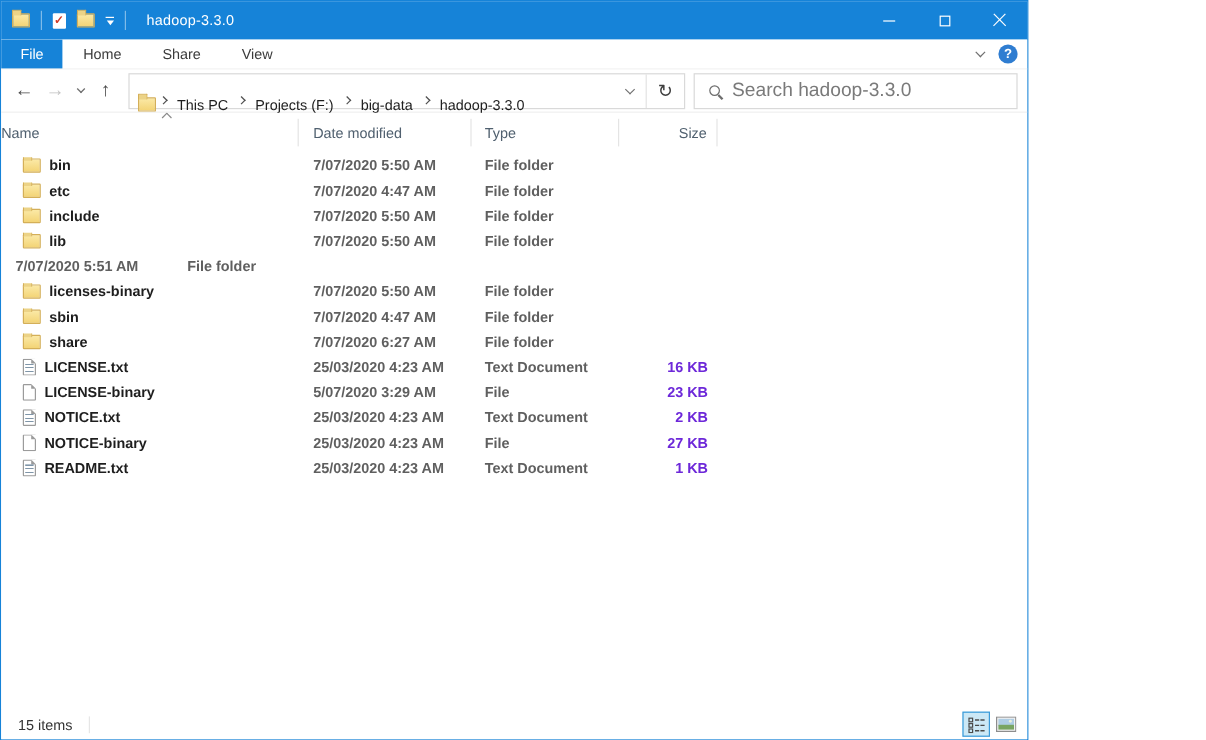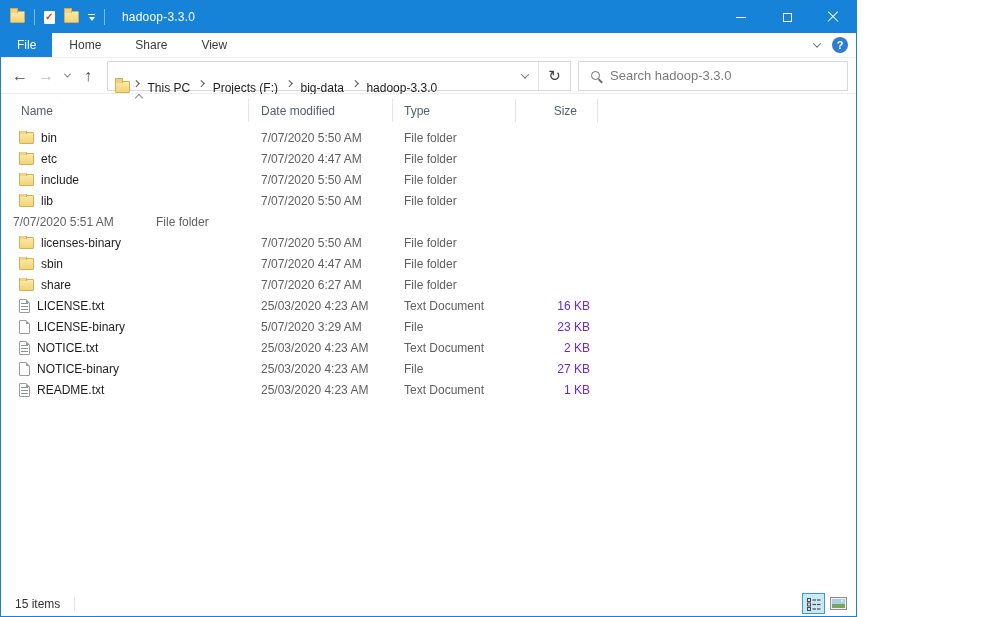--- a/index.html
+++ b/index.html
@@ -56,34 +56,34 @@
   .addr-box { height:30px; width:464px; border:1px solid #d9d9d9; display:flex; align-items:center; background:#fff; }
   .addr-main { display:flex; align-items:flex-start; flex:1; height:100%; padding-left:7px; gap:1px;margin-top:38px; }
   .crumb { font-size:12px; color:#1e1e1e; padding:0 5px; white-space:nowrap; }
   .crumb-chev { display:inline-block; width:4.5px; height:4.5px; border-top:1.3px solid #4f4f4f; border-right:1.3px solid #4f4f4f; transform:rotate(45deg); margin:0 3px; }
   .addr-drop { width:26px; height:100%; display:flex; align-items:center; justify-content:center; }
   .addr-sep { width:1px; height:28px; background:#e3e3e3; }
   .refresh-btn { width:31px; height:100%; display:flex; align-items:center; justify-content:center; font-size:15px; color:#3f3f3f; }
   .search-box { height:30px; flex:1; margin:0 8px 0 7px; border:1px solid #d9d9d9; display:flex; align-items:center; padding-left:12px; gap:10px; background:#fff; }
   .icon-search { width:9px; height:9px; border:1.5px solid #6d6d6d; border-radius:50%; position:relative; flex-shrink:0; }
   .icon-search::after { content:''; position:absolute; width:5px; height:1.5px; background:#6d6d6d; transform:rotate(45deg); right:-4px; bottom:-2.5px; }
-  .search-box input { border:none; outline:none; font-size:13px; color:#1e1e1e; width:100%; font-family:"Liberation Sans",sans-serif; background:transparent; }
+  .search-box input { border:none; outline:none; font-size:16px; color:#1e1e1e; width:100%; font-family:"Liberation Sans",sans-serif; background:transparent; }
   .search-box input::placeholder { color:#7a7a7a; opacity:1; }
 
   
   .content { flex:1; position:relative; overflow:hidden; background:#fff; }
   .lv-header { display:flex; height:23px; margin-top:5px; position:relative; align-items:center; }
   .hcell { font-size:12px; color:#50606f; height:23px; display:flex; align-items:center; border-right:1px solid #e4e4e4; }
-  .h-name { width:248px; padding-left:20px; }
+  .h-name { width:248px; }
   .h-date { width:144px; padding-left:12px; }
   .h-type { width:123px; padding-left:11px; }
-  .h-size { width:82px; justify-content:flex-end; padding-right:20px;text-align:right; }
+  .h-size { width:82px; justify-content:flex-end; padding-right:8px;text-align:right; }
   .sort-chev { position:absolute; left:135px; top:-4px; width:6px; height:6px; border-top:1.3px solid #8a8a8a; border-left:1.3px solid #8a8a8a; transform:rotate(45deg); }
   .rows { margin-top:5px; }
-  .row { display:flex; height:21px; align-items:center; }
+  .row { display:flex; height:21px; align-items:center;font-weight:bold; }
   .c-name { width:248px; padding-left:18px; display:flex; align-items:center; gap:7px; font-size:12px; color:#1e1e1e; overflow:hidden; }
   .c-date { width:144px; padding-left:12px; font-size:12px; color:#5f5f5f; }
   .c-type { width:123px; padding-left:11px; font-size:12px; color:#5f5f5f; }
   .c-size { width:82px; text-align:right; padding-right:8px; font-size:12px; color:#6d28d9; }
 
   
   .statusbar { height:25px; flex-shrink:0; display:flex; align-items:center; background:#fff; }
   .status-count { font-size:12px; color:#333; padding-left:14px; }
   .status-sep { width:1px; height:14px; background:#e6e6e6; margin-left:14px; }
   .view-toggles { margin-left:auto; display:flex; align-items:center; gap:2px; padding-right:6px; }

